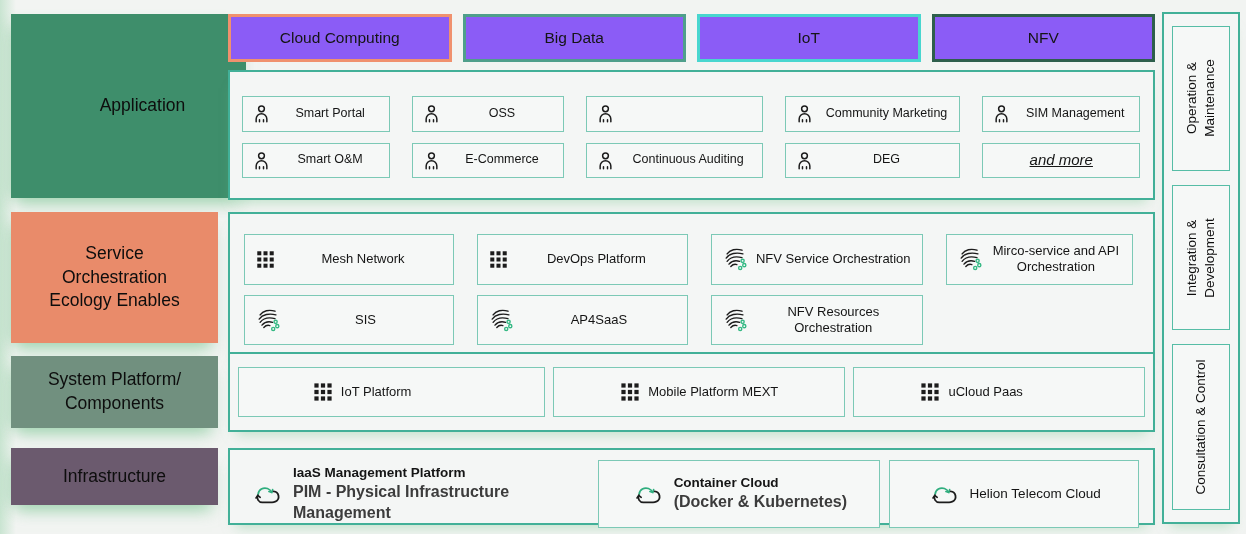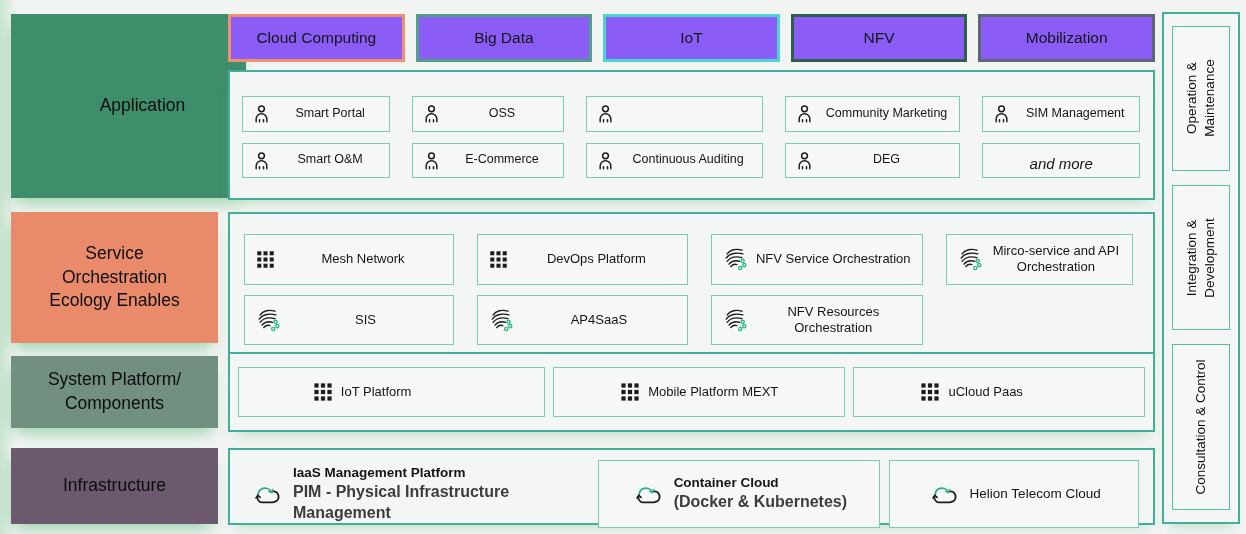--- a/index.html
+++ b/index.html
@@ -17,21 +17,21 @@
   
   .left-label{
     position:absolute;left:11px;width:207px;
     display:flex;flex-direction:column;align-items:center;justify-content:center;
     text-align:center;font-size:17.5px;line-height:1.35;color:#0d0d0d;
     box-shadow:0 12px 14px -6px rgba(140,205,160,.65), -9px 6px 14px -6px rgba(140,205,160,.45);
   }
   .ll-app{top:14px;height:184px;background:var(--application_bg);padding-left:28px;}
   .ll-svc{top:212px;height:131px;background:var(--service_bg);}
   .ll-sys{top:356px;height:72px;background:var(--system_bg);}
-  .ll-infra{top:448px;height:76px;background:var(--infrastructure_bg);}
+  .ll-infra{top:448px;height:57px;background:var(--infrastructure_bg);}
   
   .main{position:absolute;left:228px;top:0;width:927px;height:534px;}
   .top-row{position:absolute;top:14px;left:0;width:100%;height:48px;display:flex;gap:11px;}
   .cat-box{
     flex:1;display:flex;align-items:center;justify-content:center;
     background:#8b5cf6;border:3px solid #999;font-size:15.5px;
   }
   .container{
     position:absolute;left:0;width:100%;
     border:2px solid var(--container_border);
@@ -55,21 +55,21 @@
   .item{
     border:1.5px solid var(--item_border);
     background:#f6f8f7;box-sizing:border-box;
     display:flex;align-items:center;gap:7px;
     padding:3px 8px;font-size:12.5px;line-height:1.25;
   }
   .item .lbl{flex:1;text-align:center;}
   .c-svc .item{font-size:13px;padding:4px 10px;}
   .c-sys .item{font-size:13px;justify-content:center;}
   .c-sys .item .lbl{flex:0 1 auto;text-align:left;min-width:130px;}
-  .and-more{font-size:15px;font-style:italic;justify-content:center;align-items:flex-end;}
+  .and-more{font-size:15px;font-style:italic;text-decoration:underline;justify-content:center;}
   .and-more .lbl{flex:0 1 auto;}
   .infra-item{
     border:1.5px solid var(--item_border);background:#f6f8f7;box-sizing:border-box;
     display:flex;align-items:center;justify-content:center;gap:10px;padding:4px 8px;
   }
   .infra-item.noborder{border-color:transparent;background:transparent;}
   .infra-text{display:flex;flex-direction:column;justify-content:space-between;}
   .infra-title{font-size:13.5px;font-weight:bold;line-height:1.25;}
   .infra-title.normal{font-weight:normal;}
   .infra-sub{font-size:16px;color:#3c3c3c;line-height:1.3;font-weight:bold;}
@@ -162,23 +162,20 @@
       </div>
     <div class="cat-box" style="border-color: rgb(79, 159, 139);">
         <span>Big Data</span>
       </div>
     <div class="cat-box" style="border-color: rgb(73, 214, 207);">
         <span>IoT</span>
       </div>
     <div class="cat-box" style="border-color: rgb(46, 95, 76);">
         <span>NFV</span>
       </div>
-    <div class="cat-box" style="border-color: rgb(92, 103, 115);">
-        <span>Mobilization</span>
-      </div>
   </div>
 
   <div class="container c-app">
     <div class="item">
       <span class="icon">
           <svg width="21" height="21" viewBox="0 0 24 24">
             <use href="#i-person"></use>
           </svg>
         </span>
       <span class="lbl">Smart Portal</span>

